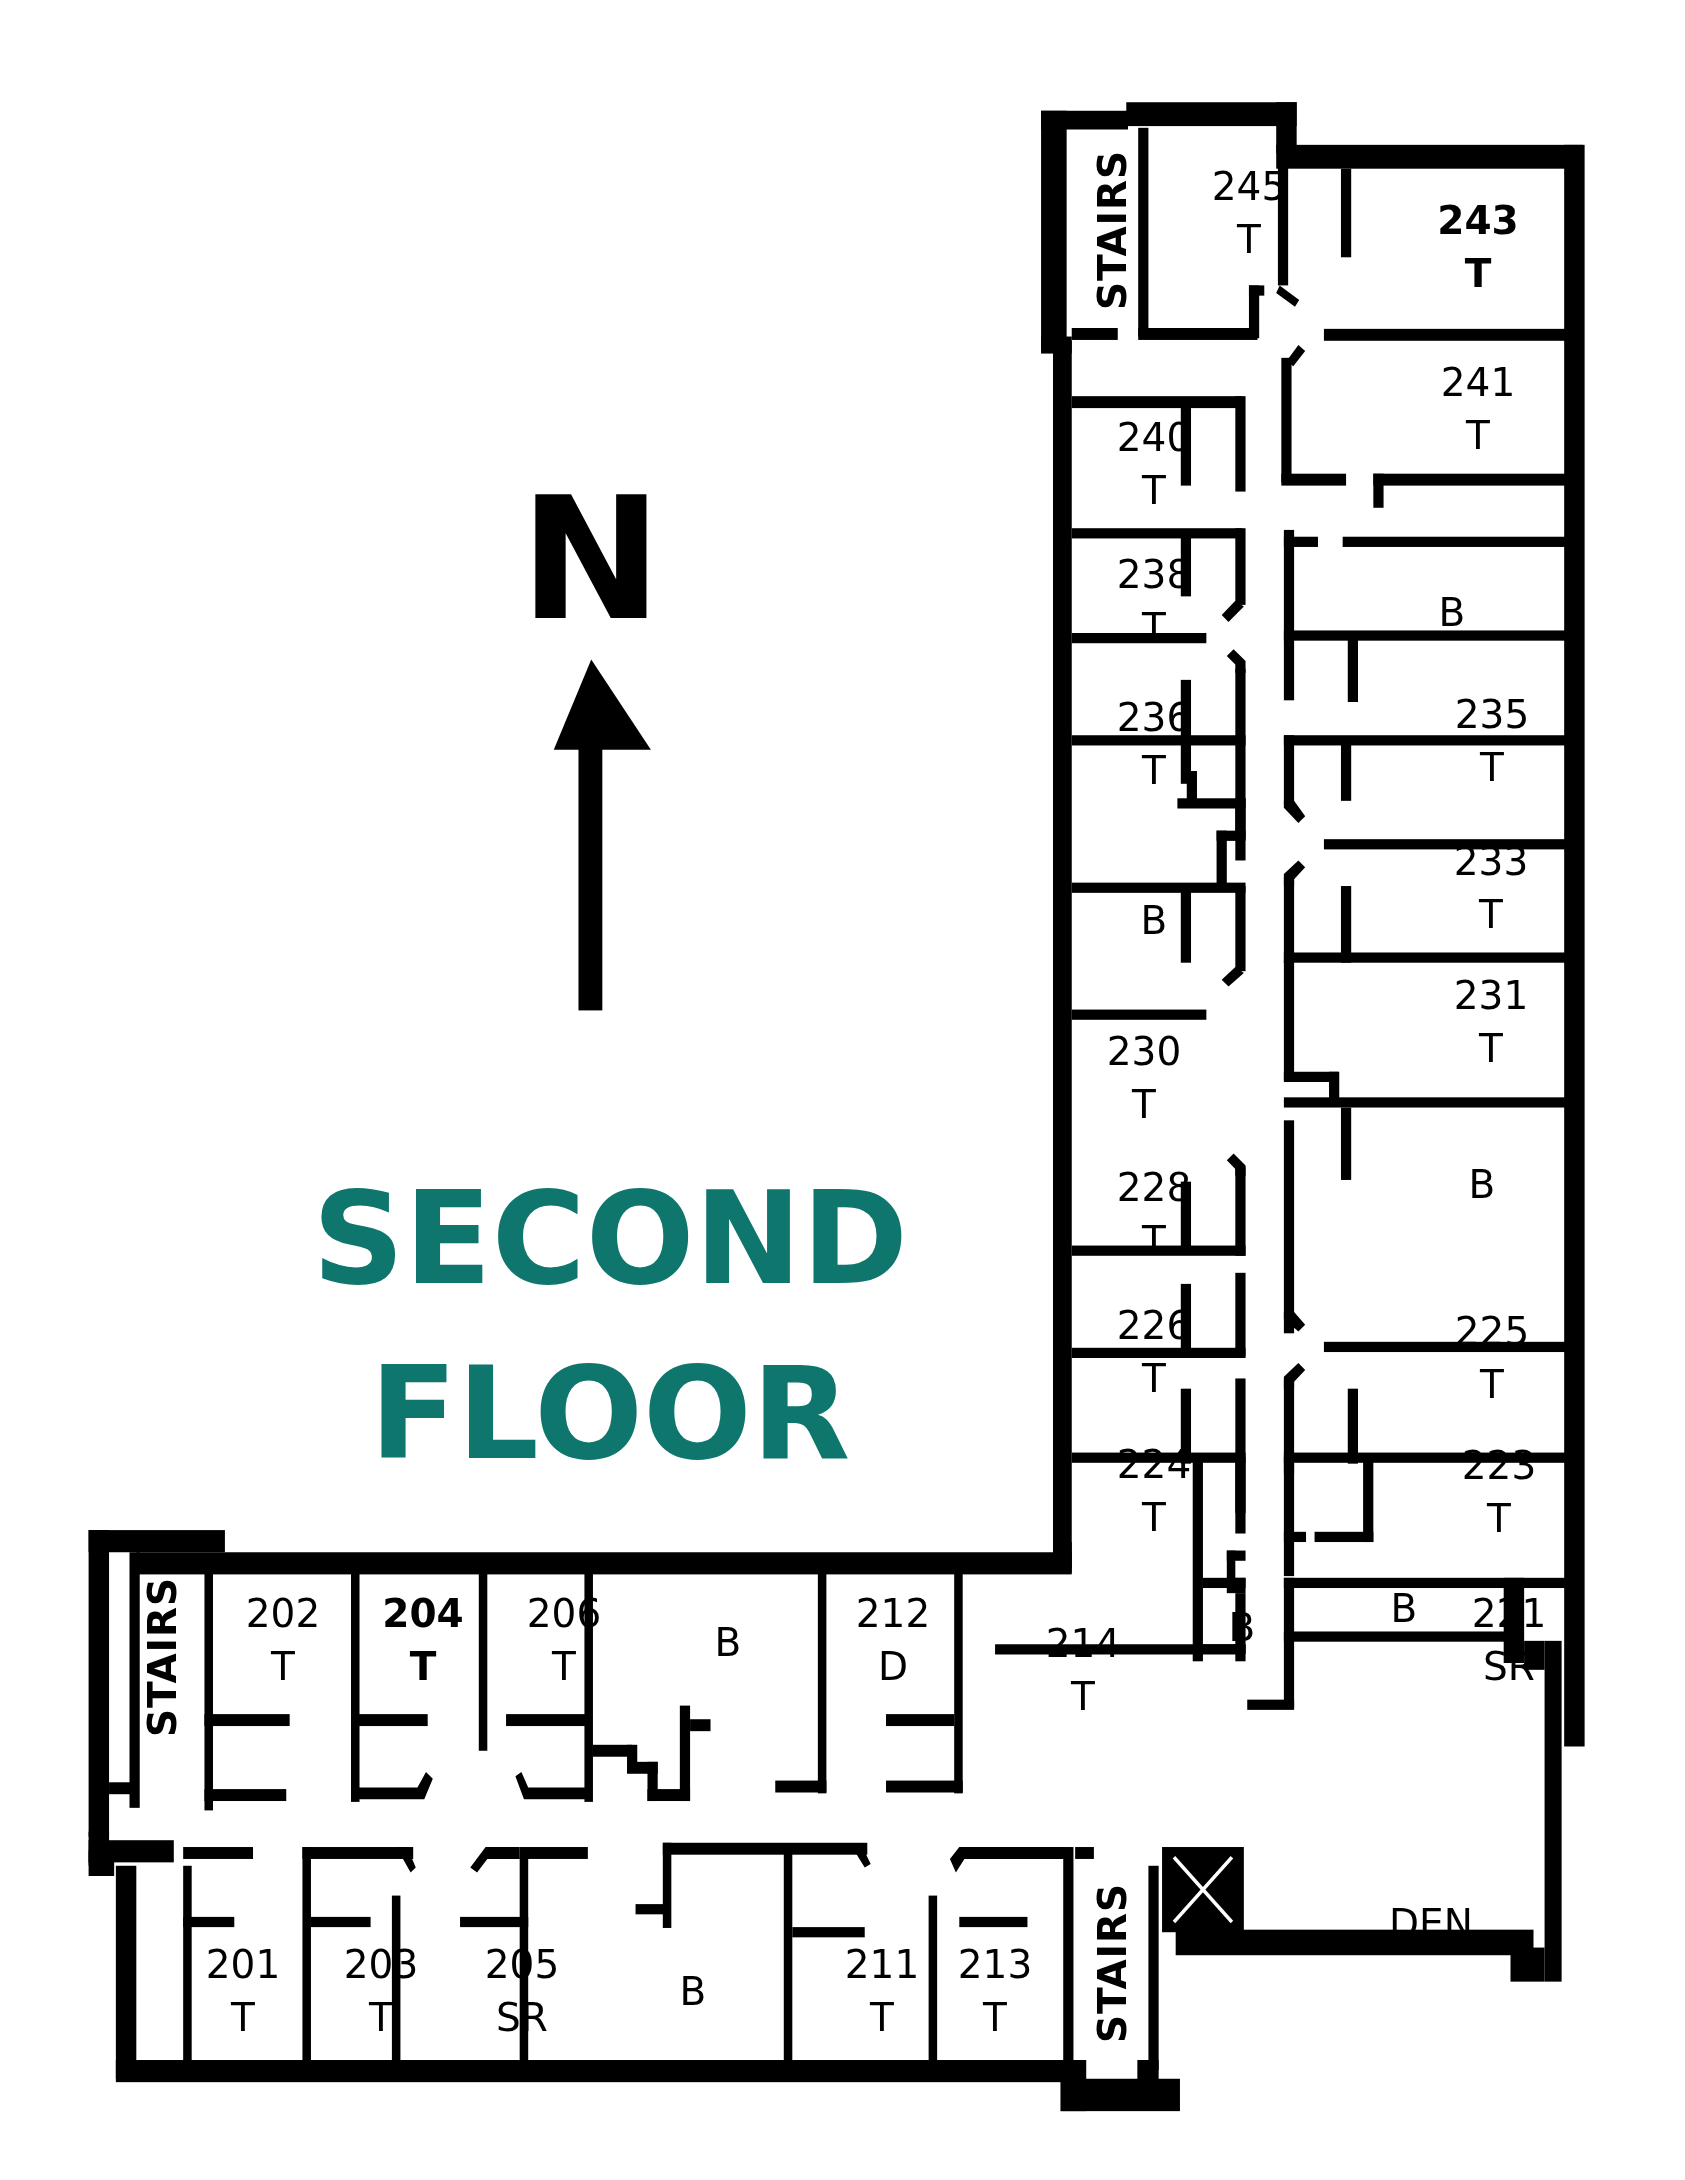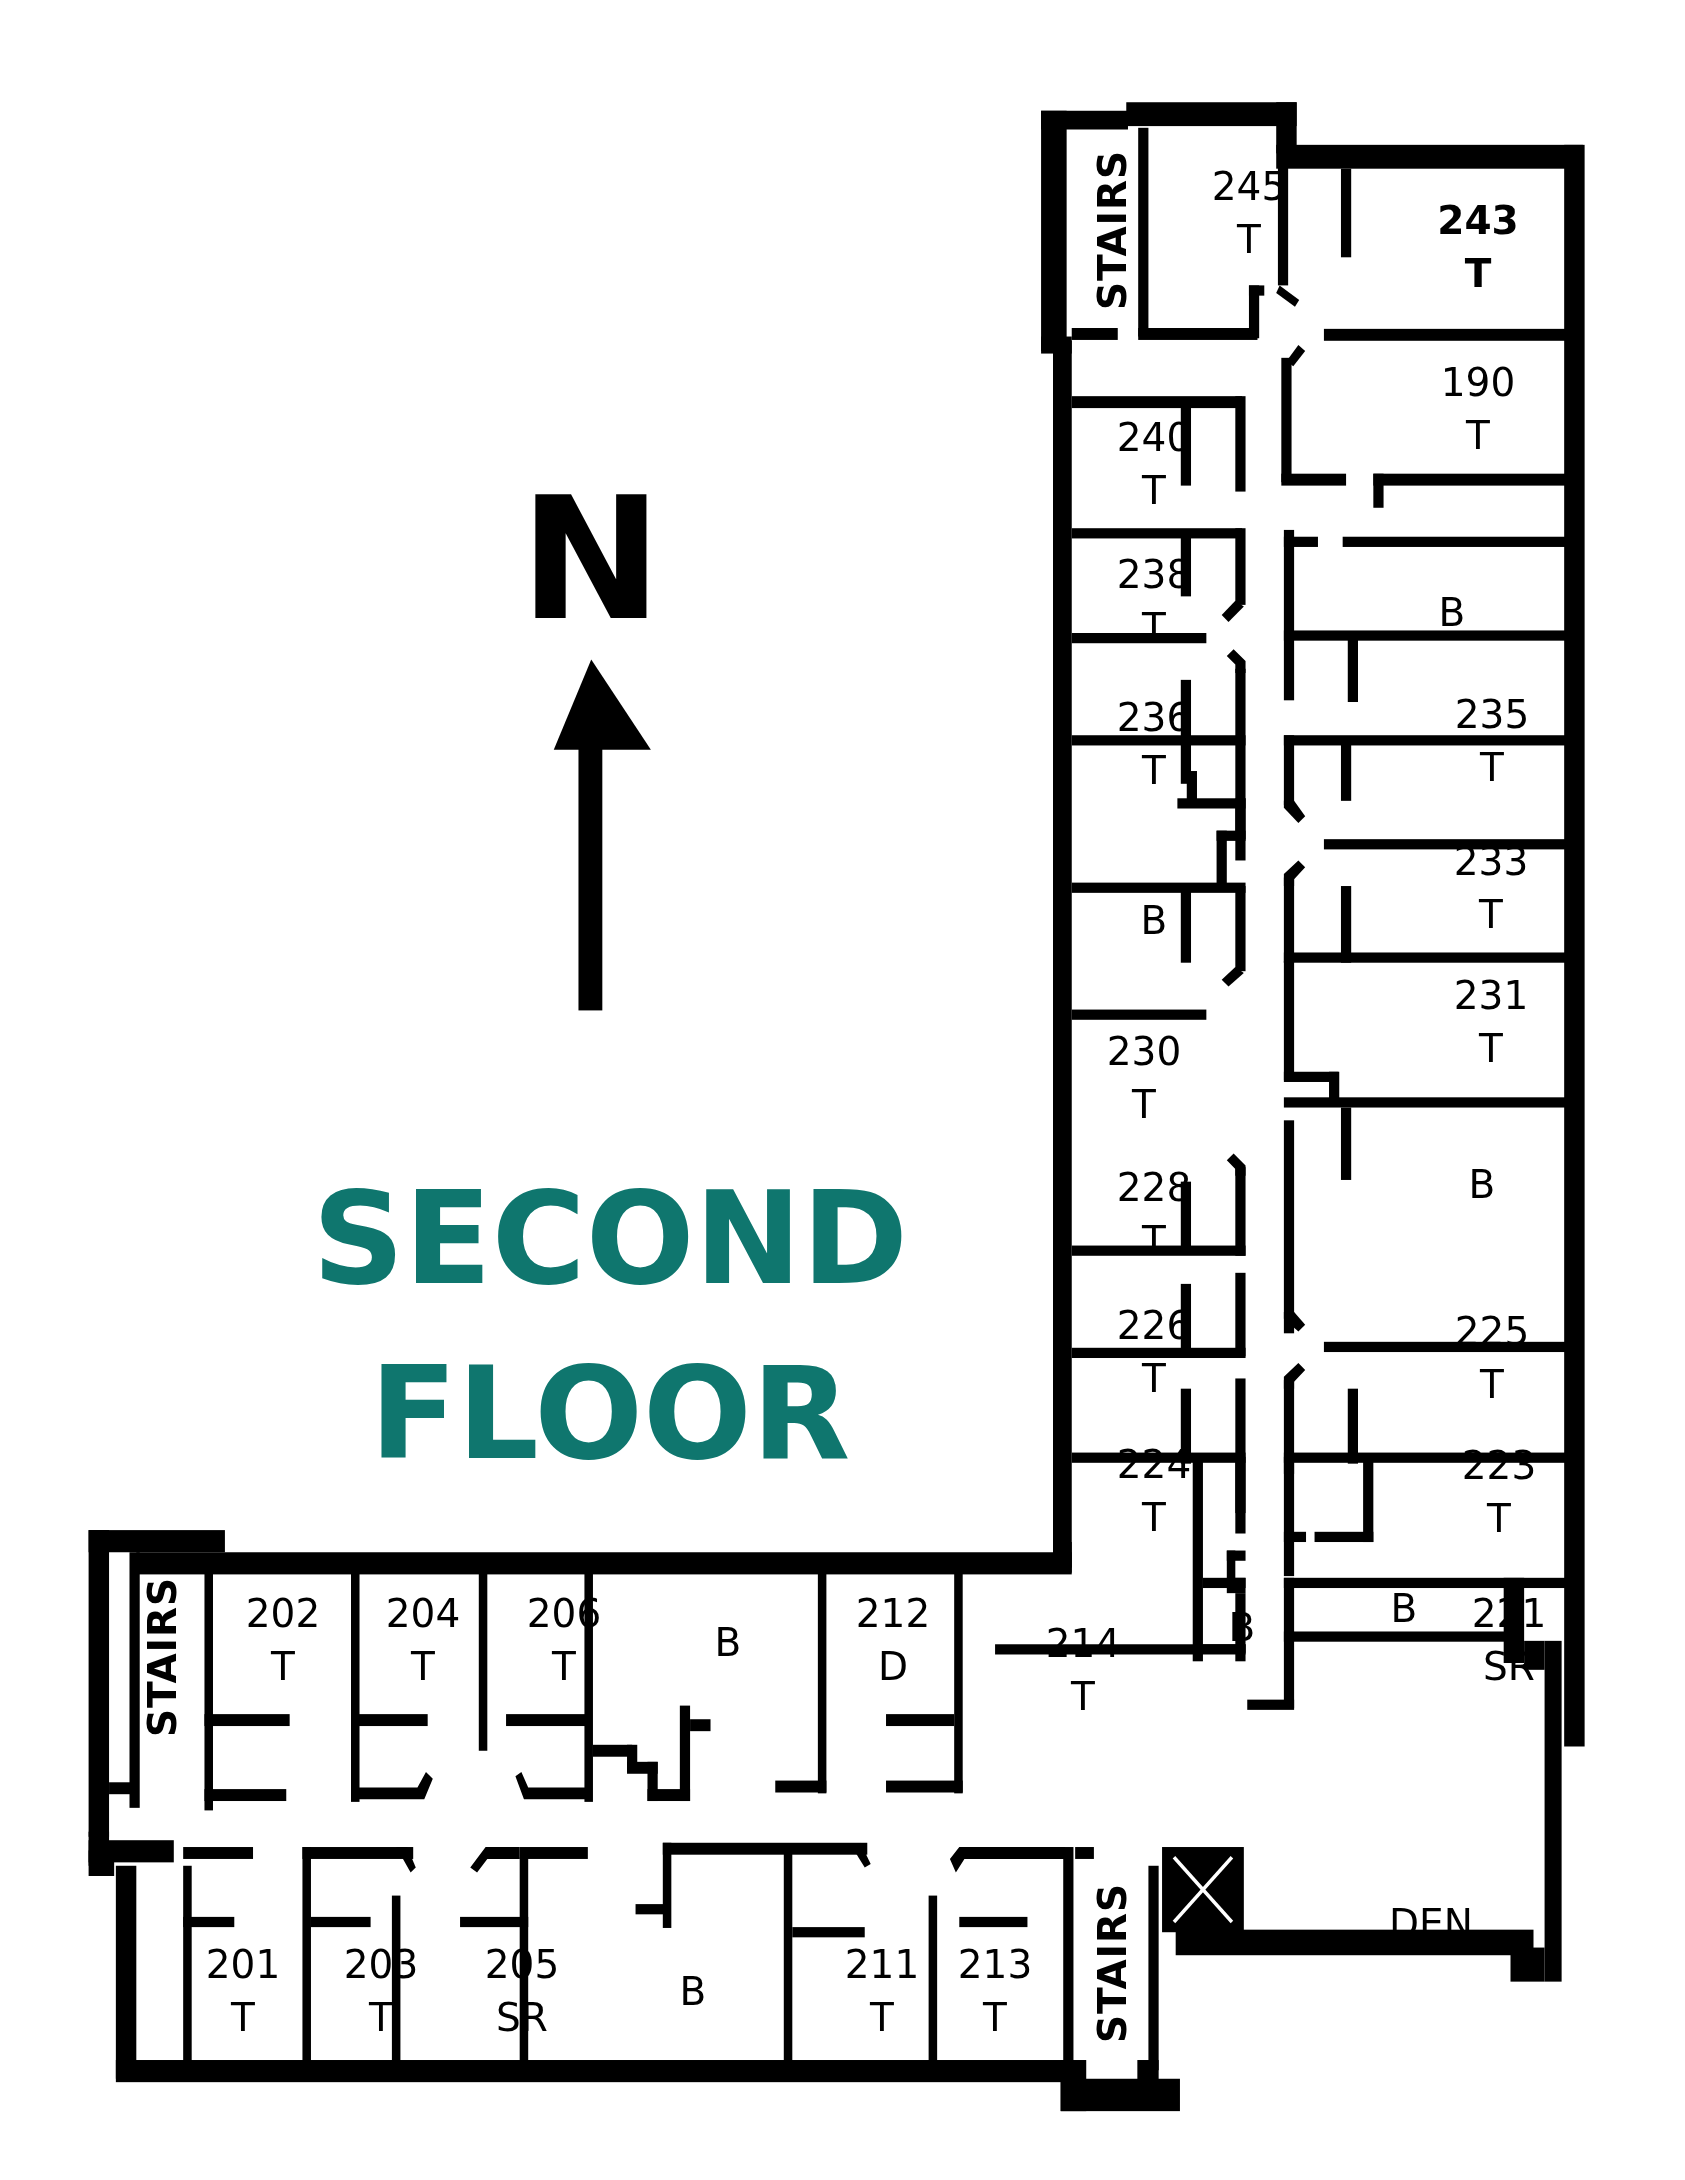--- a/index.html
+++ b/index.html
@@ -228,21 +228,21 @@
 
 <div class="lbl" style="left:1249px; top:213px;">
     <span>245</span>
     <span>T</span>
   </div>
 <div class="lbl" style="left:1478px; top:247px;font-weight:bold;">
     <span>243</span>
     <span>T</span>
   </div>
 <div class="lbl" style="left:1478px; top:409px;">
-    <span>190</span>
+    <span>241</span>
     <span>T</span>
   </div>
 <div class="lbl" style="left:1154px; top:464px;">
     <span>240</span>
     <span>T</span>
   </div>
 <div class="lbl" style="left:1154px; top:601px;">
     <span>238</span>
     <span>T</span>
   </div>
@@ -303,21 +303,21 @@
   </div>
 <div class="lbl" style="left:1509px; top:1640px;">
     <span>221</span>
     <span>SR</span>
   </div>
 
 <div class="lbl" style="left:283px; top:1640px;">
     <span>202</span>
     <span>T</span>
   </div>
-<div class="lbl" style="left:423px; top:1640px;">
+<div class="lbl" style="left:423px; top:1640px;font-weight:bold;">
     <span>204</span>
     <span>T</span>
   </div>
 <div class="lbl" style="left:564px; top:1640px;">
     <span>206</span>
     <span>T</span>
   </div>
 <div class="lbl" style="left:728px; top:1642px;">
     <span>B</span>
   </div>

